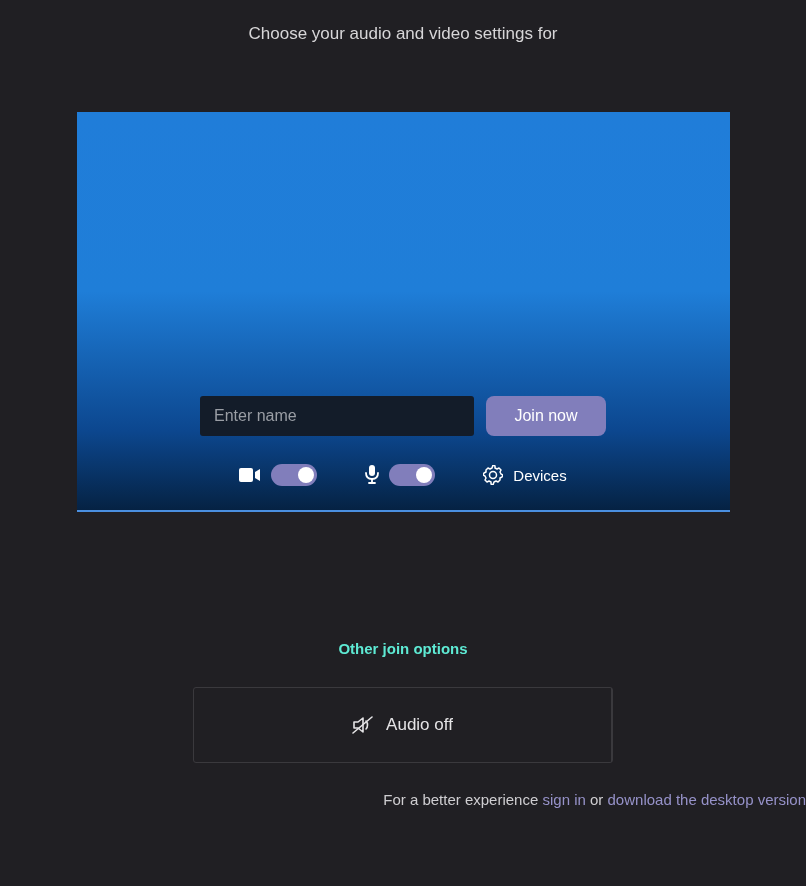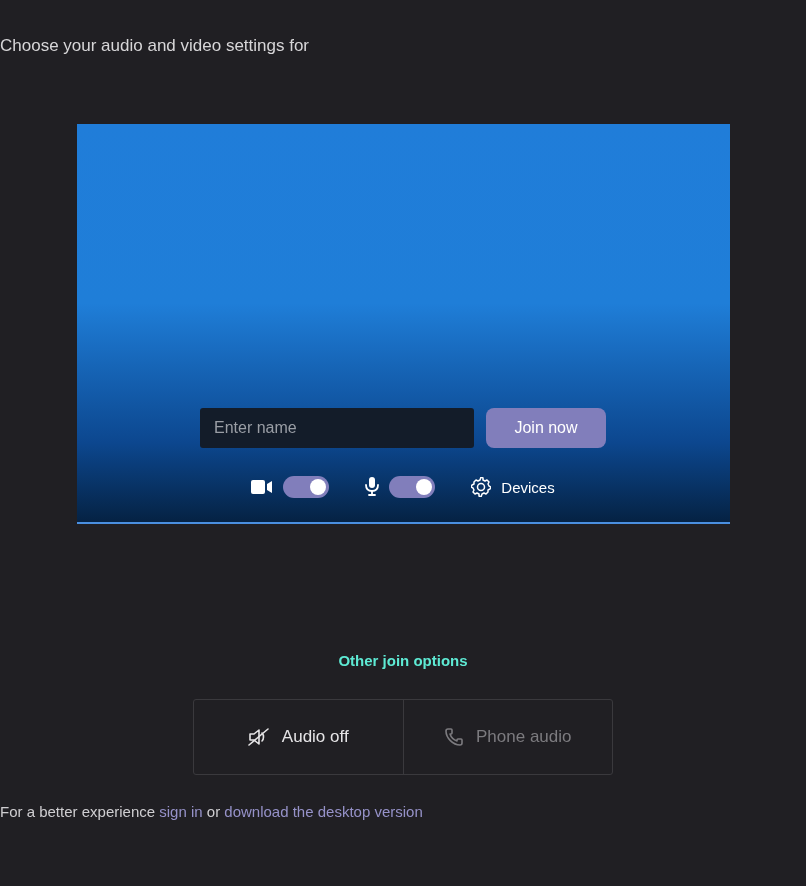--- a/index.html
+++ b/index.html
@@ -9,21 +9,22 @@
     }
     body {
       width: 806px;
       height: 886px;
       background: #201f23;
       font-family: 'Segoe UI', -apple-system, BlinkMacSystemFont, sans-serif;
       color: #ffffff;
       overflow: hidden;
     }
     .header {
-      padding-top: 36px;
+      text-align: center;
+      padding-top: 24px;
     }
     .header-subtitle {
       font-size: 17px;
       font-weight: 400;
       color: #d7d6d8;
     }
     .header-title {
       font-size: 28px;
       font-weight: 700;
       color: #ffffff;
@@ -68,21 +69,21 @@
       border: none;
       color: #ffffff;
       font-size: 16px;
       font-weight: 400;
       border-radius: 8px;
       cursor: pointer;
     }
     .controls-row {
       display: flex;
       align-items: center;
-      gap: 36px;
+      gap: 48px;
     }
     .control-group {
       display: flex;
       align-items: center;
       gap: 10px;
     }
     .toggle {
       width: 46px;
       height: 22px;
       background: #817ebb;
@@ -138,21 +139,21 @@
     .option-button:first-child {
       border-right: 1px solid #3a393d;
     }
     .option-audio-off {
       color: #e5e4e6;
     }
     .option-phone {
       color: #7c7b7f;
     }
     .footer {
-      text-align: left;
+      text-align: right;
       margin-top: 28px;
       font-size: 15px;
       color: #cfced1;
     }
     .footer-link {
       color: #9692c9;
       cursor: pointer;
     }
     svg {
       display: block;
@@ -213,25 +214,17 @@
     <div class="option-button option-audio-off">
       <span>
         <svg width="22" height="20" viewBox="0 0 22 20" fill="none">
           <path d="M2 7 L6 7 L11 3 L11 17 L6 13 L2 13 Z" stroke="#e5e4e6" stroke-width="1.6" fill="none" stroke-linejoin="round"></path>
           <line x1="1" y1="18" x2="20" y2="2" stroke="#e5e4e6" stroke-width="1.6" stroke-linecap="round"></line>
           <path d="M14 6 C16 8 16 12 14 14" stroke="#e5e4e6" stroke-width="1.6" fill="none" stroke-linecap="round"></path>
         </svg>
       </span>
       <span>Audio off</span>
     </div>
-    <div class="option-button option-phone">
-      <span>
-        <svg width="20" height="20" viewBox="0 0 20 20" fill="none">
-          <path d="M4 2 C3 2 2 3 2 4 C2 11 9 18 16 18 C17 18 18 17 18 16 L18 13 C18 12.5 17.5 12 17 12 L14 12 C13.5 12 13 12.5 13 13 L13 14 C10 13 7 10 6 7 L7 7 C7.5 7 8 6.5 8 6 L8 3 C8 2.5 7.5 2 7 2 Z" stroke="#7c7b7f" stroke-width="1.6" fill="none" stroke-linejoin="round"></path>
-        </svg>
-      </span>
-      <span>Phone audio</span>
-    </div>
   </div>
   <div class="footer">
     <span>For a better experience </span><span class="footer-link">sign in</span><span> or </span><span class="footer-link">download the desktop version</span>
   </div>
 </div>
 
 </body></html>

